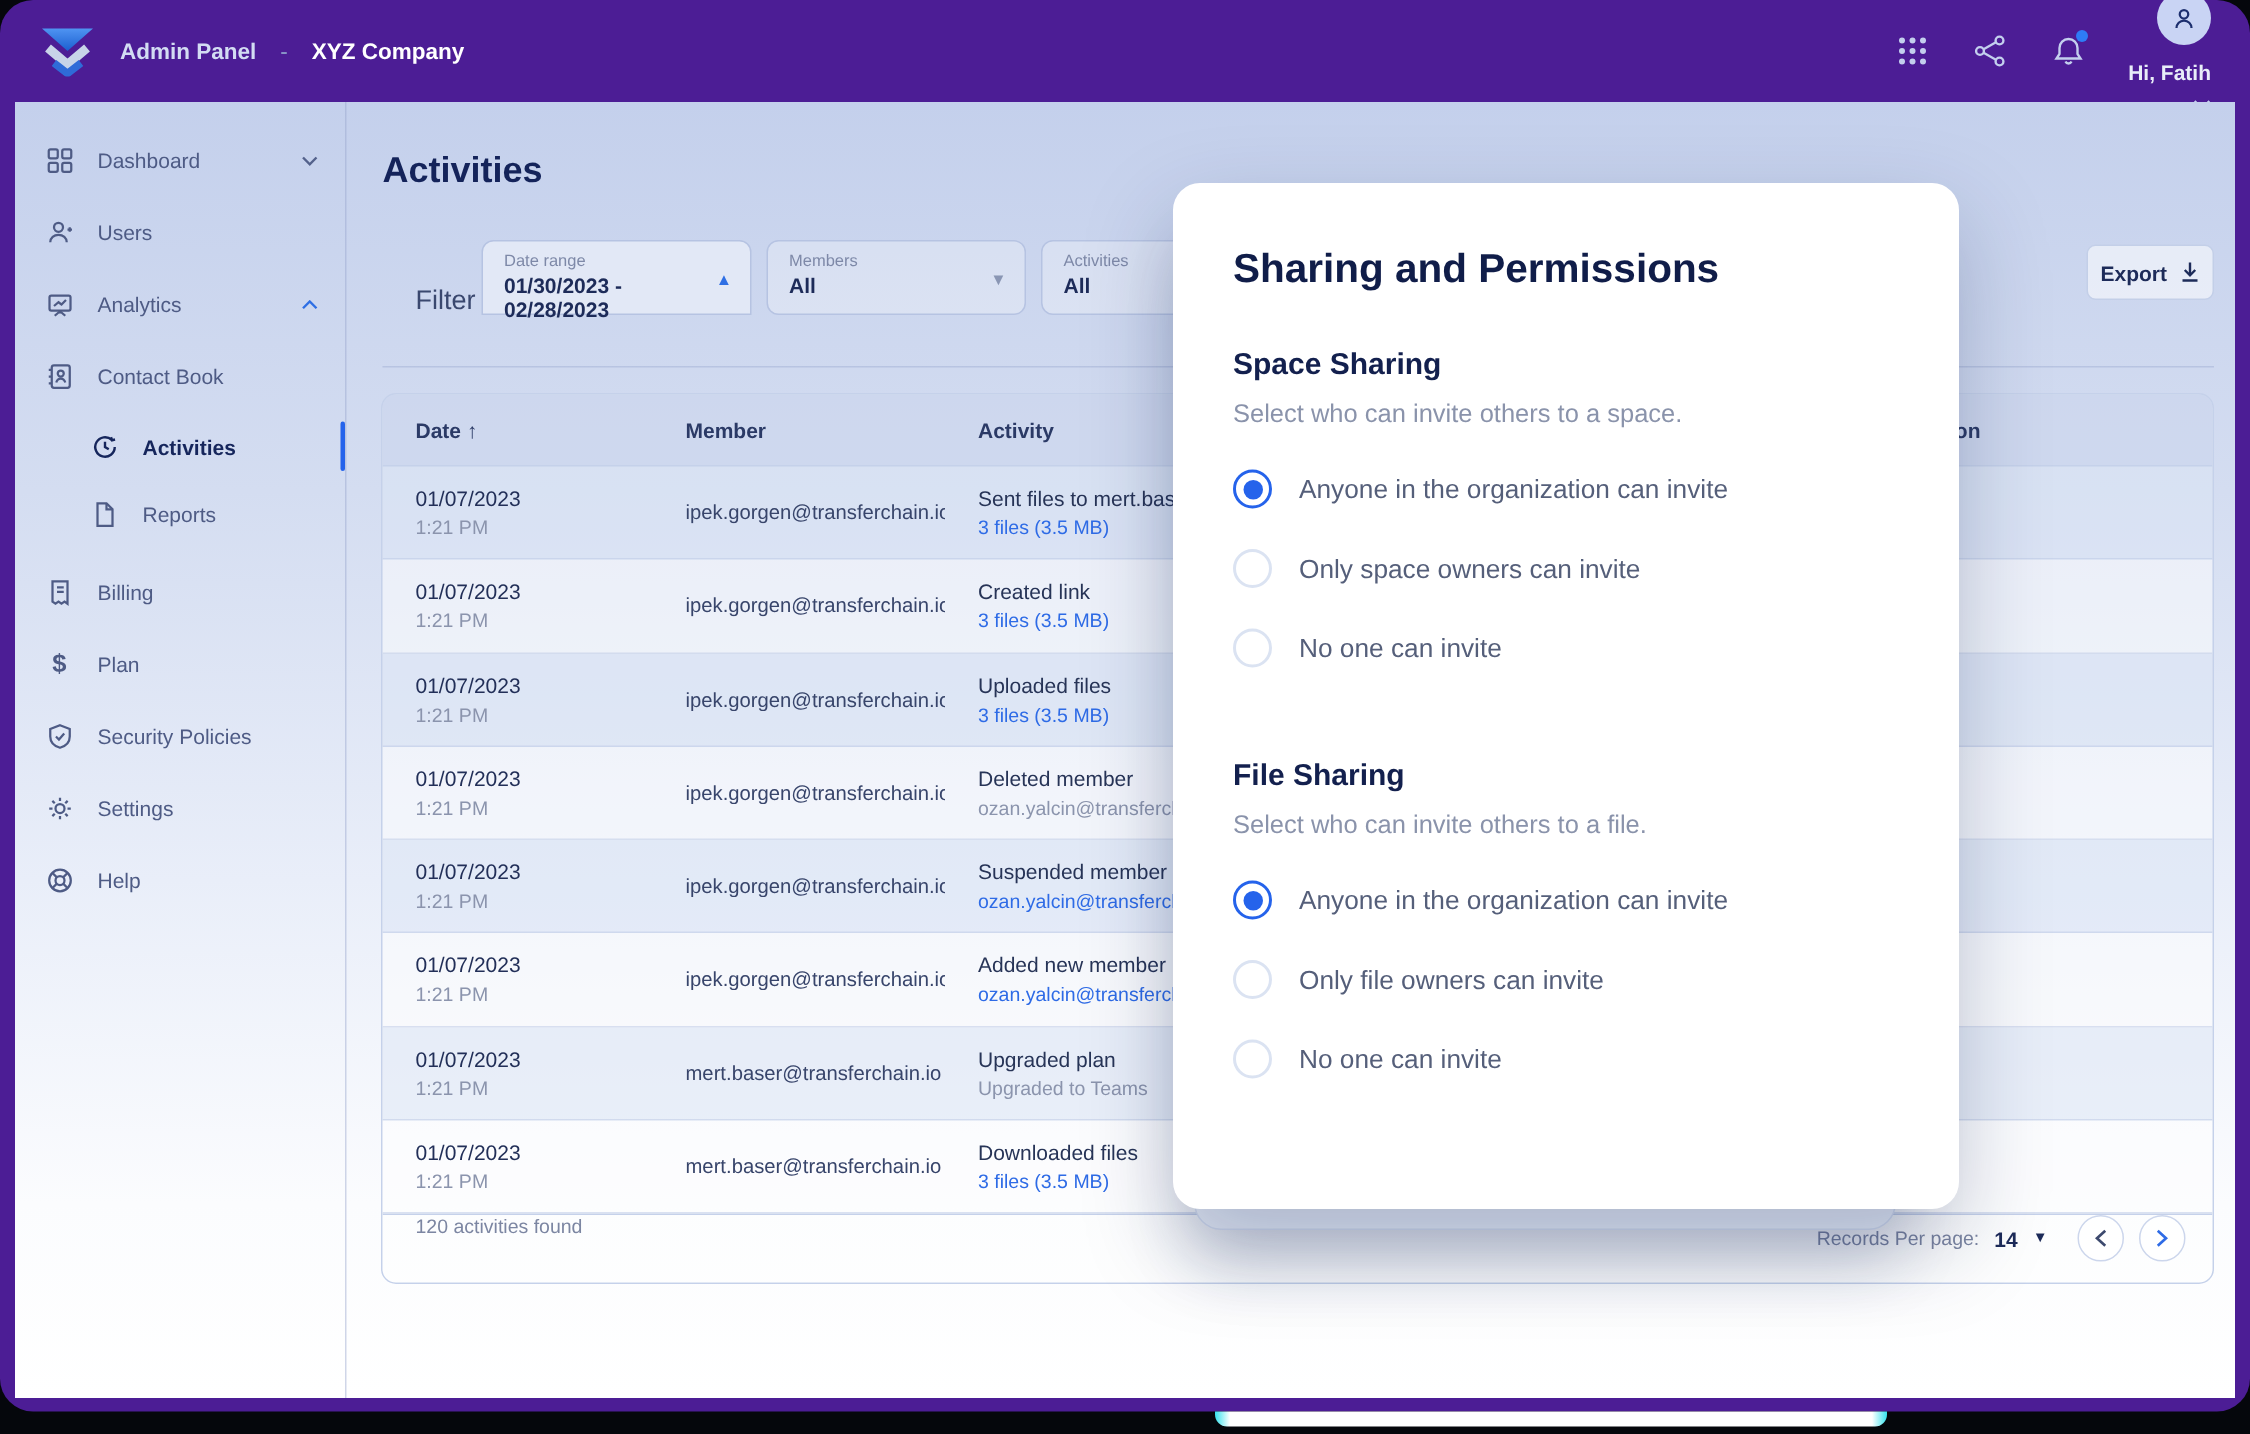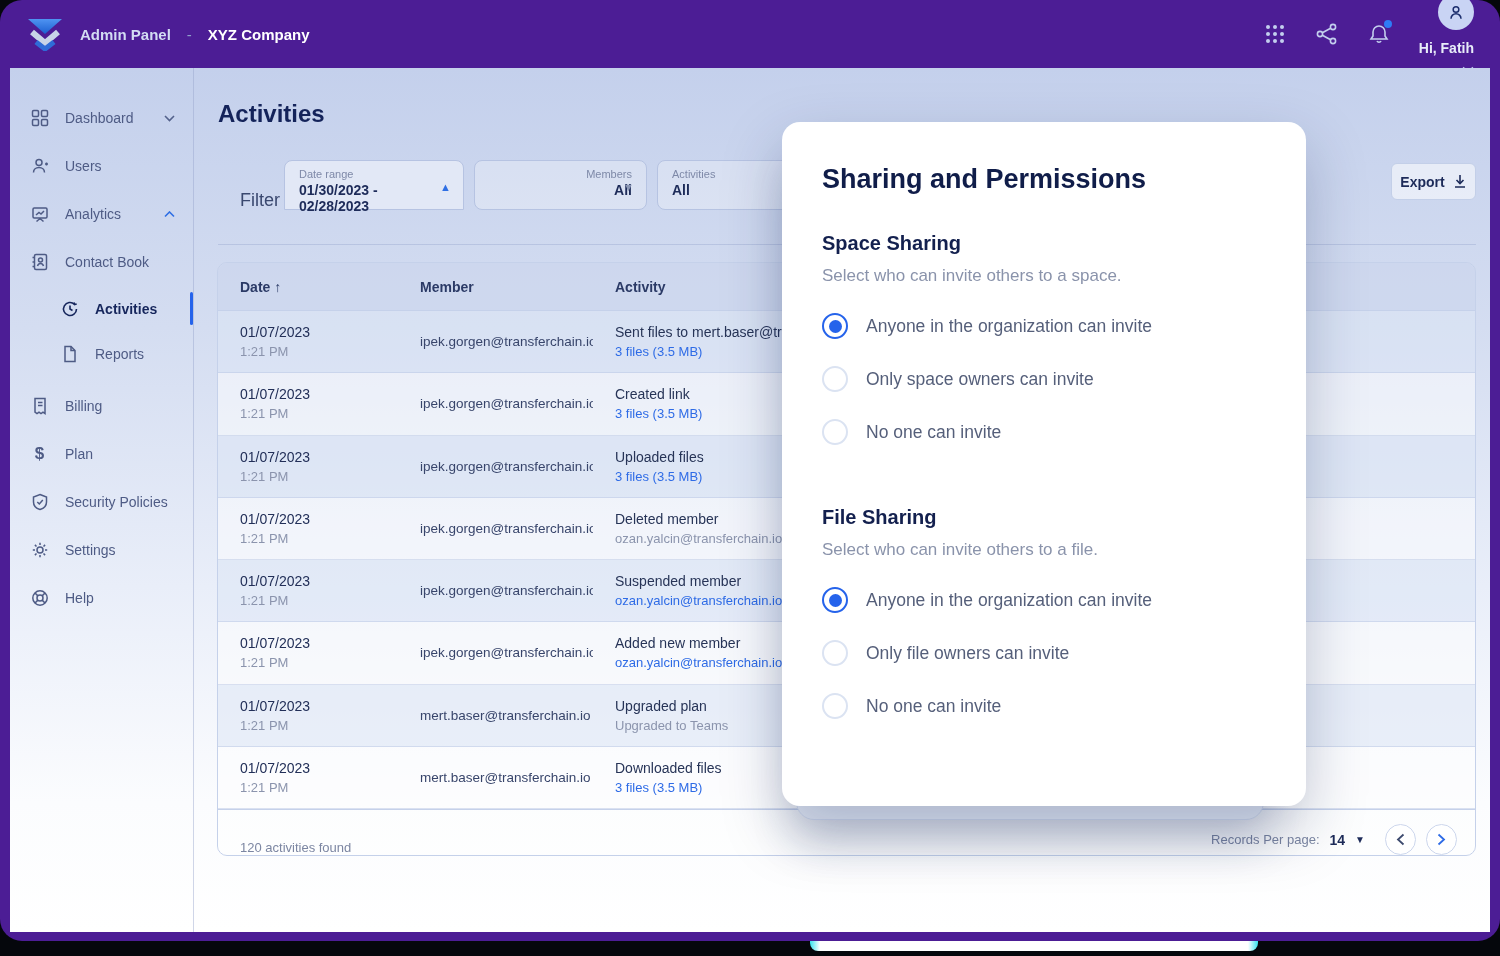--- a/index.html
+++ b/index.html
@@ -27,22 +27,22 @@
             display:flex; align-items:center; justify-content:center; color:#1d2f6e; }
   .greet { color:#e8edf9; font-size:14px; font-weight:600; }
   .chev-small { color:#c3cfee; }
 
   
   .content { position:absolute; left:10px; right:10px; top:68px; bottom:9px;
              background:linear-gradient(180deg,#c4d0ec 0%,#d4ddf1 30%,#e9eef9 60%,#fbfcfe 85%,#ffffff 100%);
              display:flex; overflow:hidden; }
 
   
-  .sidebar { width:184px; border-right:1px solid rgba(150,165,205,.45);
-             padding-top:26px; position:relative; flex:none; }
+  .sidebar { width:221px; border-right:1px solid rgba(150,165,205,.45);
+             padding-top:15px; position:relative; flex:none; }
   .side-item { height:48px; display:flex; align-items:center; gap:16px;
                padding-left:20px; color:#4e5b85; font-size:14px; position:relative; cursor:default; }
   .side-item .s-ic { width:19px; height:19px; flex:none; display:flex; align-items:center; justify-content:center; }
   .side-item .chev { margin-left:auto; margin-right:18px; }
   .side-item.child { height:45px; padding-left:50px; }
   .side-item.active { color:#16265c; font-weight:700; }
   .side-item.active .abar { position:absolute; right:0; top:6px; width:3px; height:33px;
                             background:#2563eb; border-radius:2px; }
   .gap-after { margin-bottom:6px; }
 
@@ -51,21 +51,21 @@
   .page-title { position:absolute; left:24px; top:32px; font-size:24px; font-weight:700; color:#14235a; }
 
   .filter-label { position:absolute; left:24px; top:122px; font-size:18px; color:#3a486f;margin-left:22px; }
   .select { position:absolute; top:92px; height:50px; border:1px solid #b6c3e2; border-radius:8px;
             background:rgba(255,255,255,.28); padding:7px 14px; }
   .select .s-lab { font-size:11px; color:#7e89a8; }
   .select .s-val { font-size:14px; color:#1d2b59; font-weight:600; margin-top:2px; }
   .select .caret { position:absolute; right:12px; top:20px; font-size:11px; color:#8a96b4; }
   .sel-date { left:90px; width:180px; background:#e2e8f6; border-radius:8px 8px 0 0; z-index:31; }
   .sel-date .caret { color:#2f6fe4; }
-  .sel-members { left:280px; width:173px;text-align:right; }
+  .sel-members { left:280px; width:173px; }
   .sel-activities { left:463px; width:173px; }
 
   .dd-panel { position:absolute; left:90px; top:142px; width:180px; z-index:30;
               background:#e2e8f6; border:1px solid #b6c3e2; border-top:none;
               border-radius:0 0 8px 8px; box-shadow:0 16px 30px rgba(30,50,110,.20);
               padding:10px 0 8px 0; }
   .dd-item { height:31px; line-height:31px; padding-left:14px; font-size:14px; color:#55618a; cursor:default; }
   .dd-div { height:1px; background:#c4cfe7; margin:7px 14px; }
 
   .export-btn { position:absolute; right:14px; top:95px; width:85px; height:37px;
@@ -92,21 +92,21 @@
   .cell { padding-left:22px; overflow:hidden; white-space:nowrap; }
   .c-date .d1 { font-size:14px; color:#222f58; }
   .c-date .d2 { font-size:13px; color:#8b94ad; margin-top:4px; }
   .c-member { font-size:13.5px; color:#38456b; }
   .a1 { font-size:14px; color:#273457; }
   .a2 { font-size:13px; margin-top:4px; }
   .a2.link { color:#2e6be6; }
   .a2.muted { color:#8b94ad; }
 
   .tfoot { height:46px; flex:none; border-top:1px solid #c5d1ea;
-           display:flex; align-items:flex-end; padding:0 18px 0 22px;
+           display:flex; align-items:flex-start; padding:0 18px 0 22px;
            background:rgba(255,255,255,.35); }
   .count-text { font-size:13px; color:#7c86a2; }
   .pager { margin-left:auto; display:flex; align-items:center; gap:10px; }
   .pp-label { font-size:13px; color:#7c86a2; }
   .pp-val { font-size:14px; font-weight:700; color:#1d2b59; }
   .pp-caret { font-size:10px; color:#1d2b59; margin-right:10px; }
   .page-btn { width:31px; height:31px; border-radius:50%; border:1px solid #ccd6ec;
               background:rgba(255,255,255,.7); display:flex; align-items:center;
               justify-content:center; cursor:pointer; }
   .page-btn.prev { color:#3d4a6e; }

